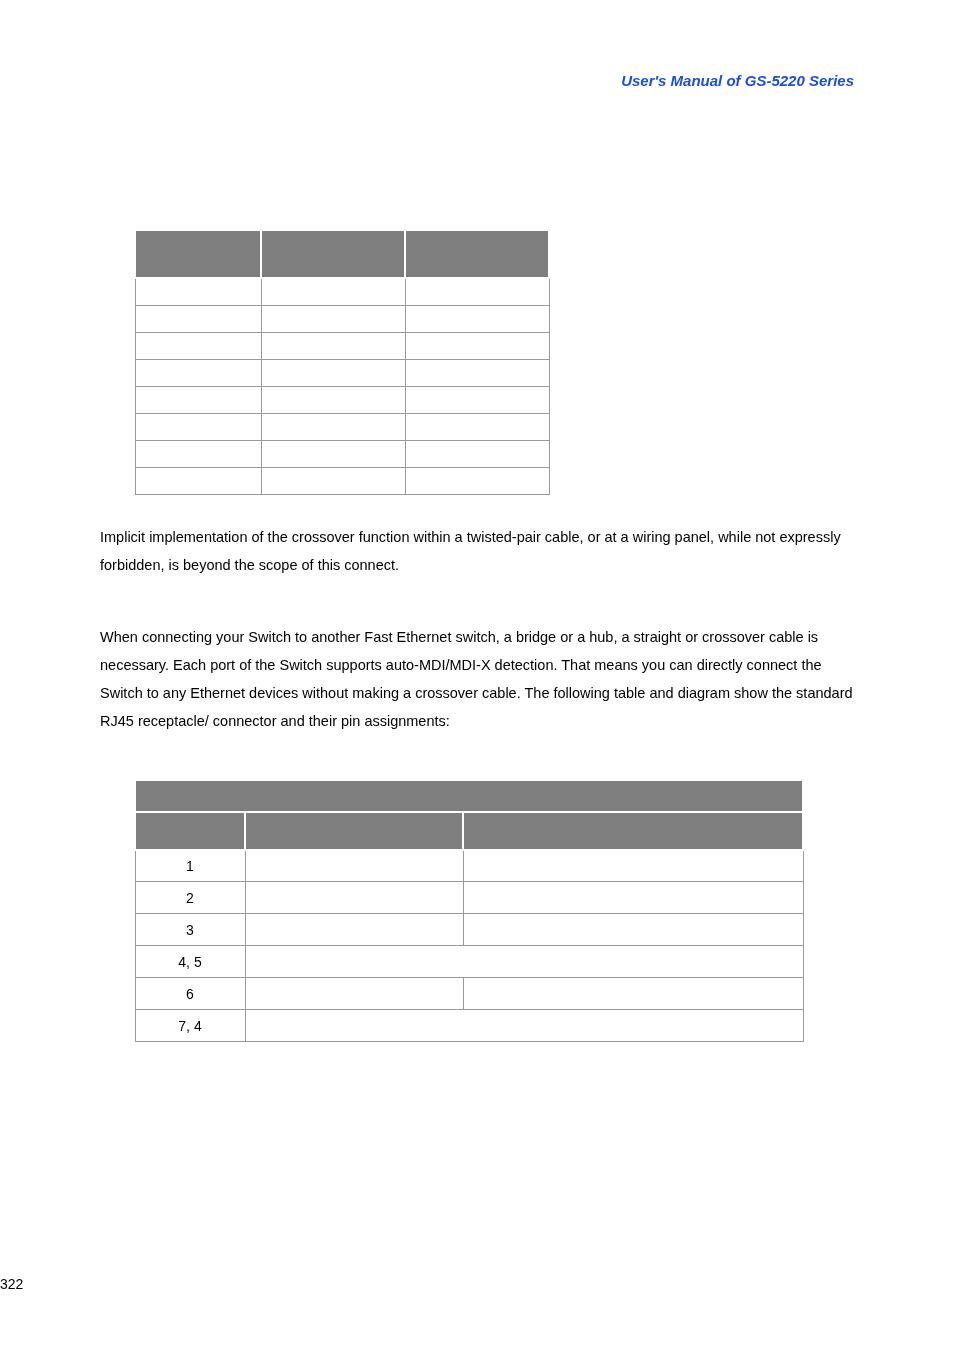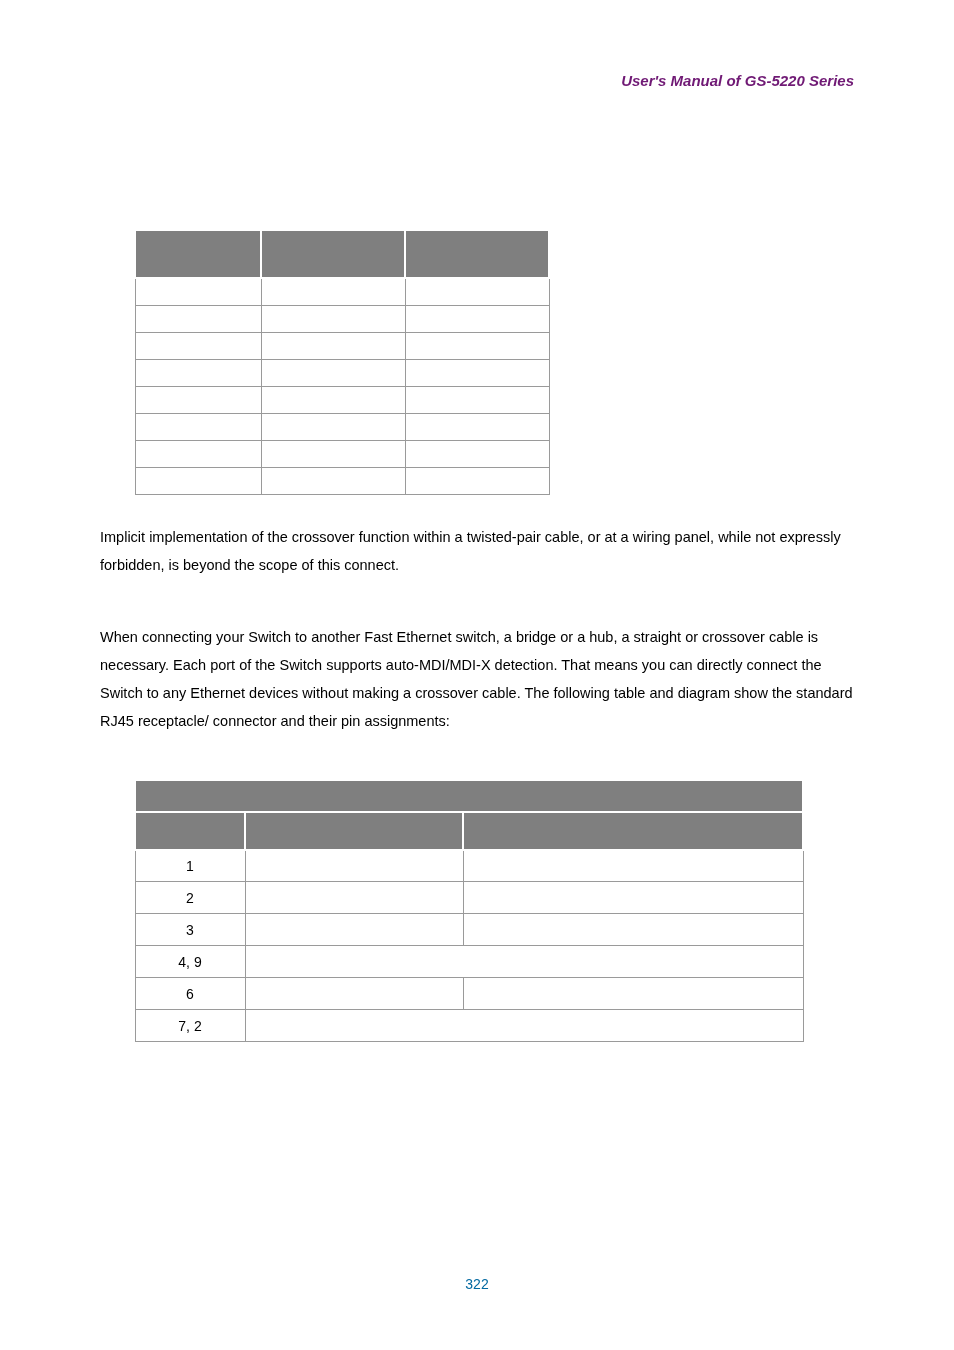--- a/index.html
+++ b/index.html
@@ -9,21 +9,21 @@
       background: #fff;
       font-family: Arial, Helvetica, sans-serif;
       position: relative;
       padding: 72px 100px 0 100px;
     }
     .header {
       text-align: right;
       font-style: italic;
       font-weight: bold;
       font-size: 15px;
-      color: #701a75;
+      color: #1d4ed8;
       margin-bottom: 140px;
     }
     .table1 {
       border-collapse: collapse;
       margin-left: 34px;
       margin-bottom: 28px;
     }
     .table1 th {
       background: #7f7f7f;
       border: 2px solid #fff;
@@ -66,23 +66,23 @@
     .t2c1 { width: 110px; }
     .t2c2 { width: 218px; }
     .t2c3 { width: 312px; }
     .t2c2b { width: 190px; }
     .t2c3b { width: 340px; }
     .pagenum {
       position: absolute;
       bottom: 58px;
       left: 0;
       width: 954px;
-      text-align: center;
+      text-align: left;
       font-size: 14px;
-      color: #0369a1;
+      color: #000000;
     }
   </style>
 </head>
 <body>
 
 <div class="header">User's Manual of GS-5220 Series</div>
 
 <table class="table1">
   <tbody>
       <tr>
@@ -156,28 +156,28 @@
     <td class="t2c1">2</td>
     <td class="t2c2"></td>
     <td class="t2c3"></td>
   </tr>
   <tr class="datarow">
     <td class="t2c1">3</td>
     <td class="t2c2"></td>
     <td class="t2c3"></td>
   </tr>
   <tr class="datarow">
-    <td class="t2c1">4, 9</td>
+    <td class="t2c1">4, 5</td>
     <td colspan="2"></td>
   </tr>
   <tr class="datarow">
     <td class="t2c1">6</td>
     <td class="t2c2b"></td>
     <td class="t2c3b"></td>
   </tr>
   <tr class="datarow">
-    <td class="t2c1">7, 2</td>
+    <td class="t2c1">7, 4</td>
     <td colspan="2"></td>
   </tr>
 </tbody>
   </table>
 
 <div class="pagenum">322</div>
 
 </body></html>

